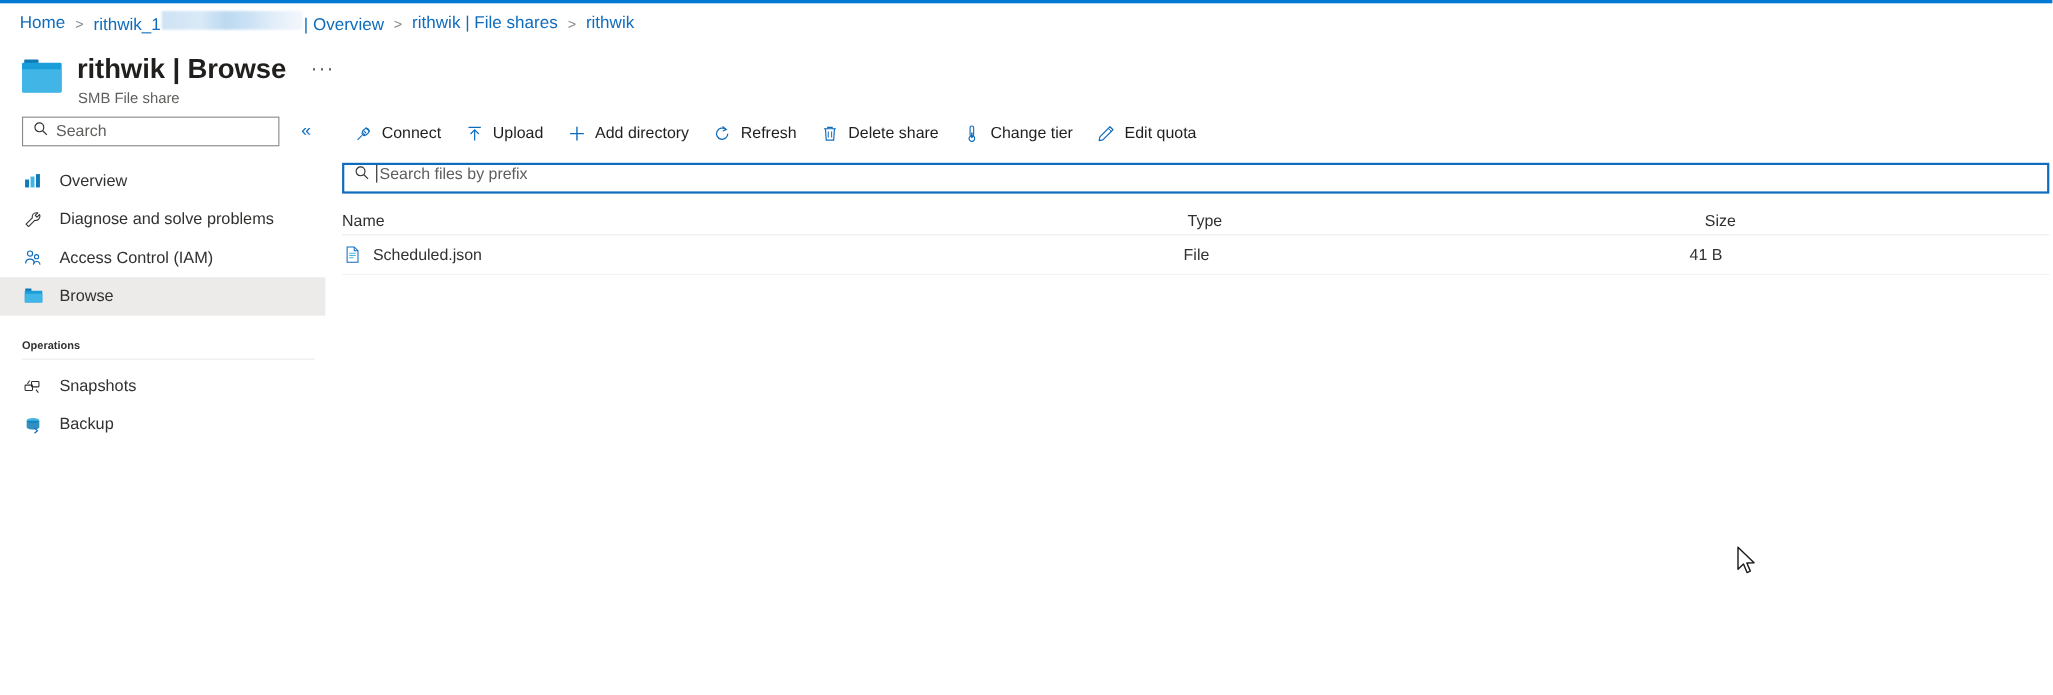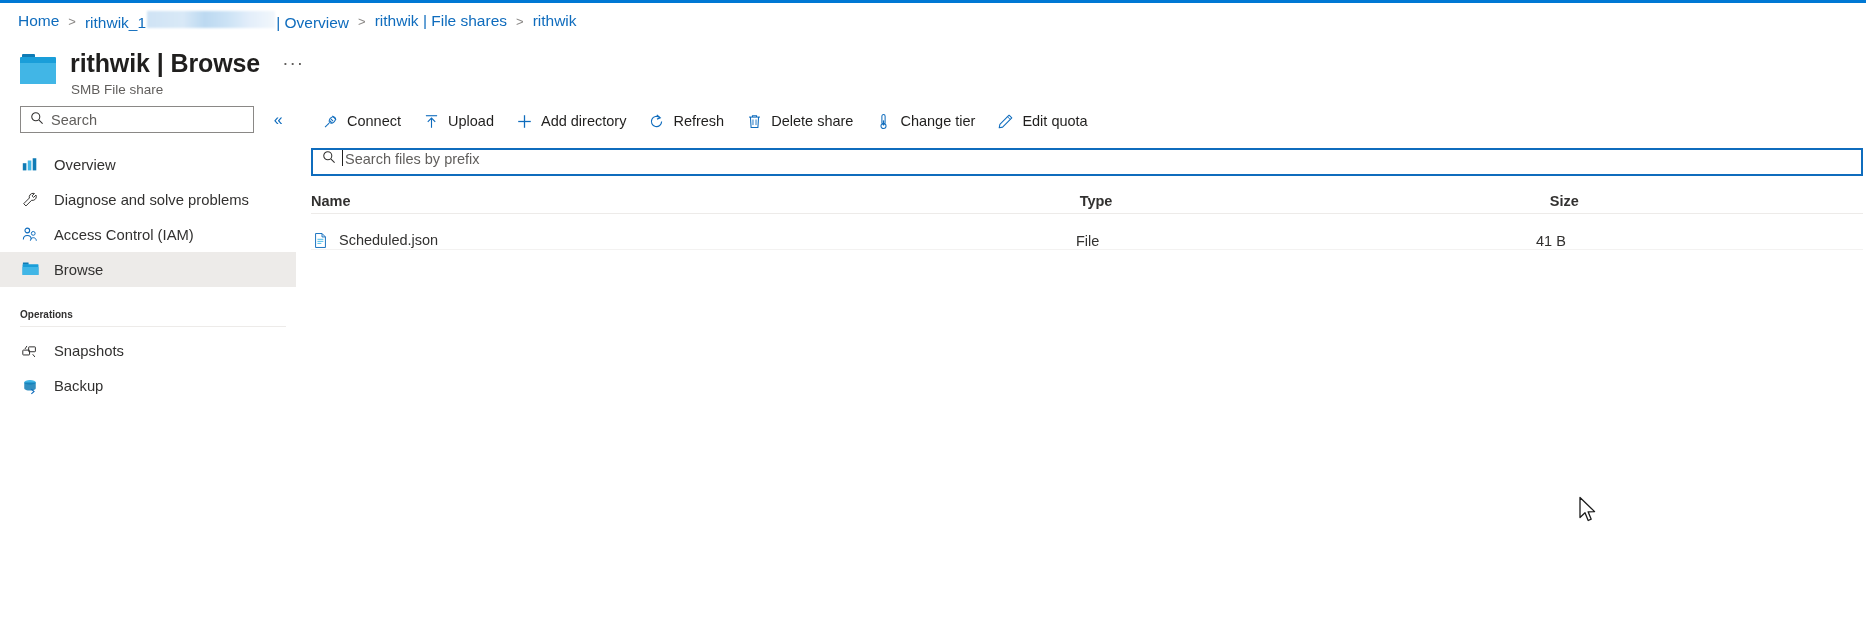--- a/index.html
+++ b/index.html
@@ -145,26 +145,26 @@
     width: 1px; height: 16px; background: #201f1e; margin-right: 2px;
   }
   .file-search .fs-placeholder {
     font-size: 14.5px; color: #605e5c; line-height: 18px;
   }
 
   
   .tbl { margin-top: 12px; width: 1552px; margin-left: 15px; }
   .tbl-head {
     display: flex; align-items: center; height: 26px;
-    font-size: 14.5px; font-weight: 700; color: #323130;
+    font-size: 14.5px; font-weight: 400; color: #323130;
     border-bottom: 1px solid #edebe9;
     gap: 20px;
   }
   .tbl-row {
-    display: flex; align-items: flex-end; height: 36px;
+    display: flex; align-items: center; height: 36px;
     font-size: 14.5px; color: #323130;
     border-bottom: 1px solid #f3f2f1;
   }
   .col-name { width: 765px; display: flex; align-items: center; }
   .col-type { width: 460px; }
   .col-size { width: 320px; }
   .file-ico {
     width: 18px; height: 18px; margin-right: 10px; flex: 0 0 auto;
     display: flex; align-items: center; justify-content: center;
   }

